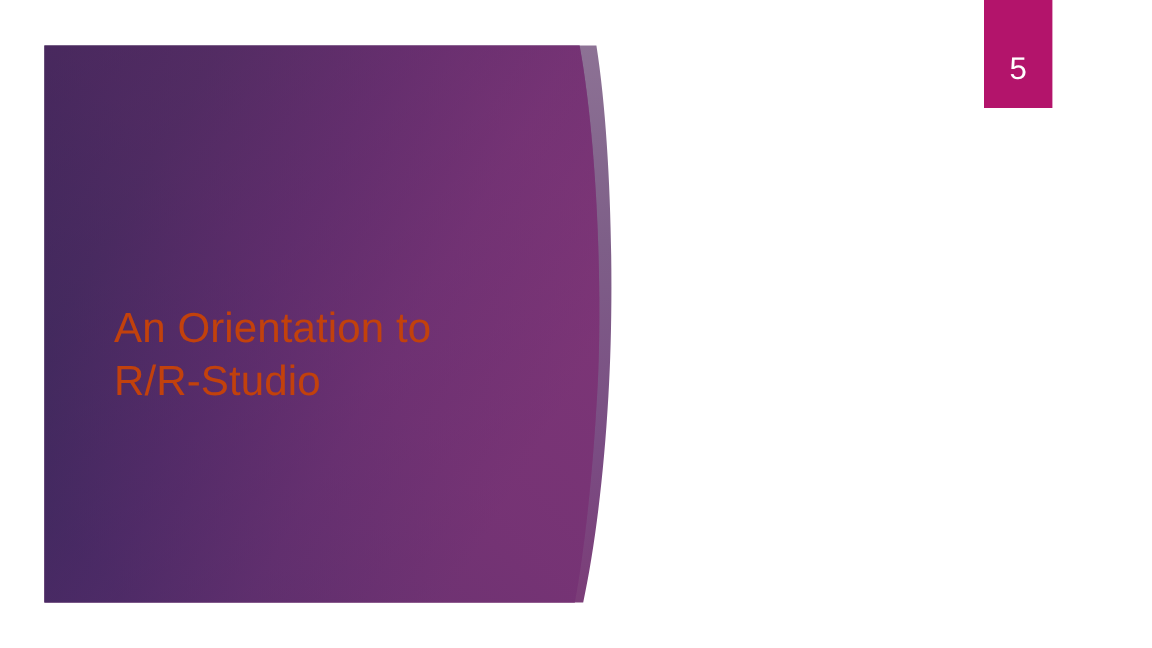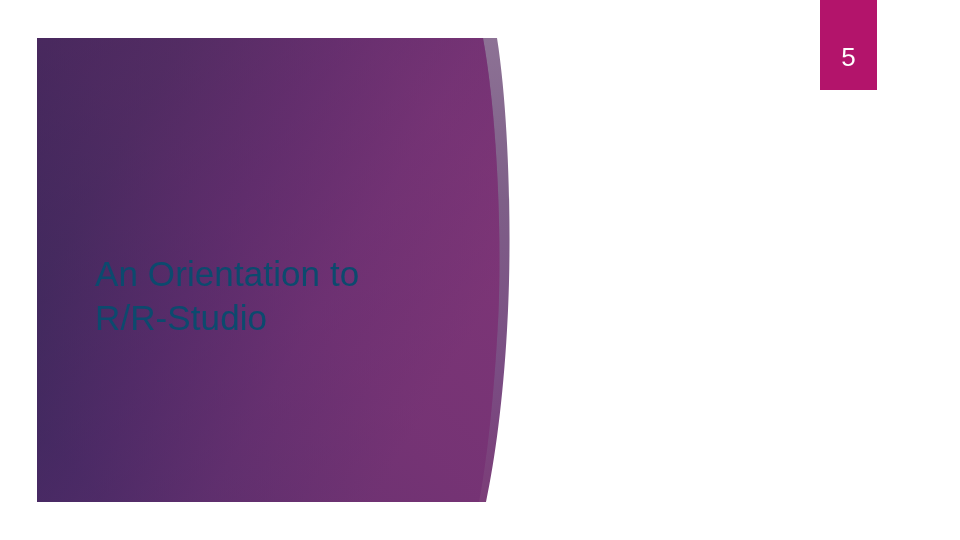--- a/index.html
+++ b/index.html
@@ -38,21 +38,21 @@
 
   
   #title-block {
     position: absolute;
     left: 95px;
     top: 252px;
     width: 330px;
   }
   #slide-title {
     margin: 0;
-    color: #0c4a6e;
+    color: #c2410c;
     font-family: "Liberation Sans", sans-serif;
     font-size: 35px;
     font-weight: 400;
     line-height: 1.27;
     letter-spacing: 0.1px;
     white-space: pre-line;
   }
 
   
   #page-badge {

